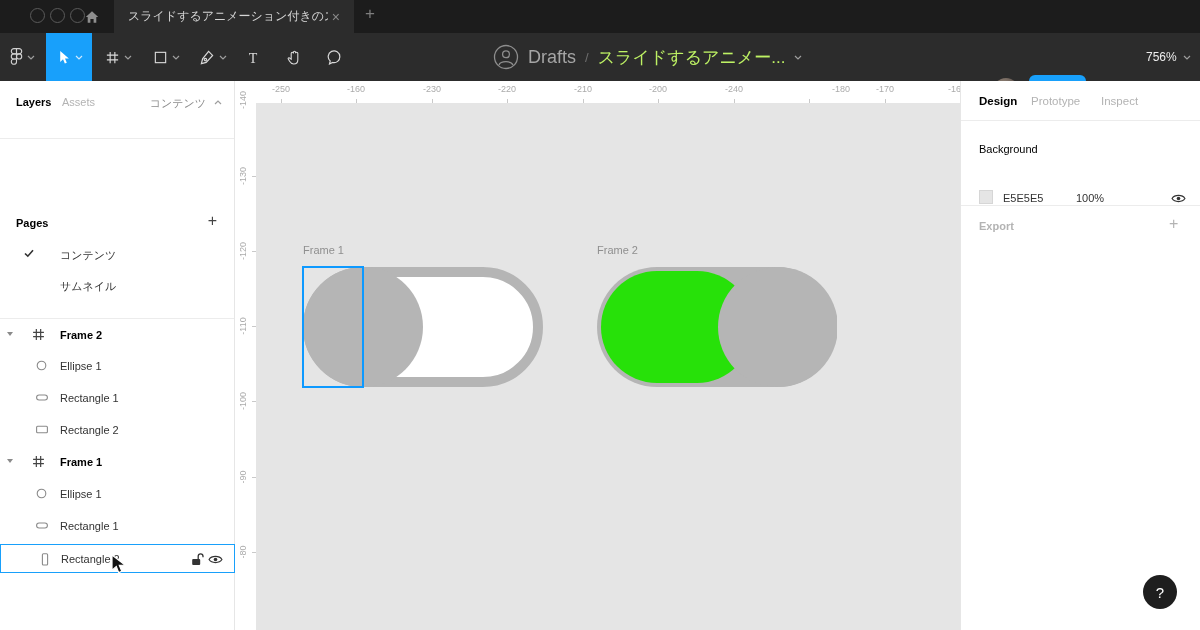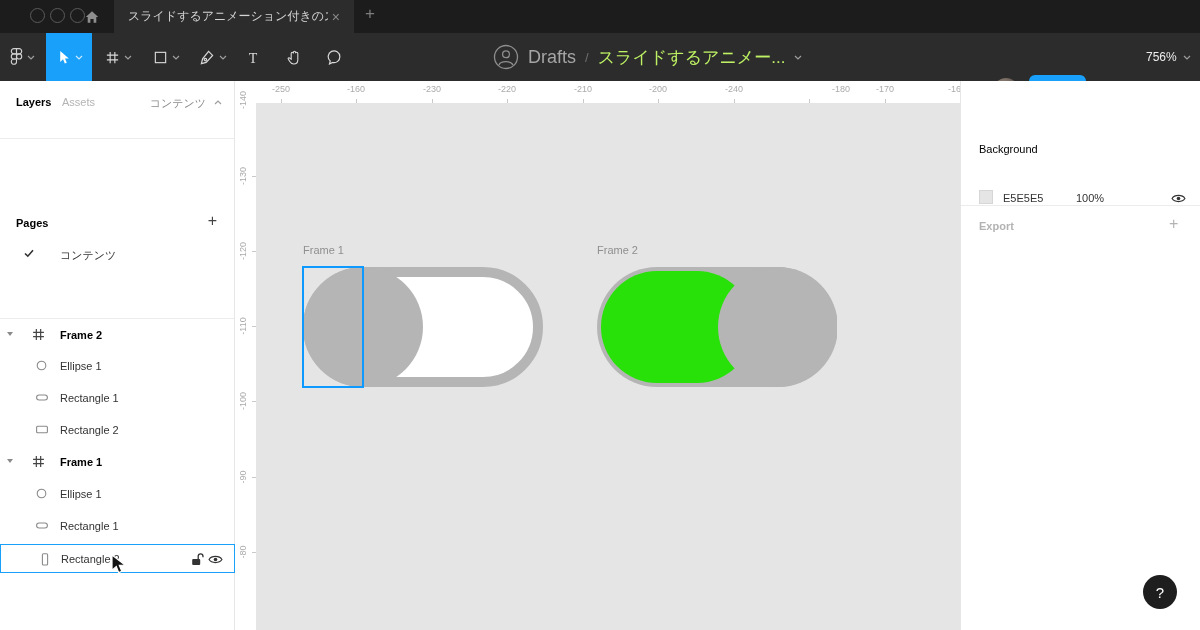--- a/index.html
+++ b/index.html
@@ -229,20 +229,23 @@
 
     <span class="lp-pageshdr">Pages</span>
     <span class="lp-add">+</span>
 
     <div class="prow" style="top:161px;">
       <svg class="pchk" width="10" height="9" viewBox="0 0 10 9">
           <path d="M1 4.5 L3.8 7.2 L9 1.2" fill="none" stroke="#333" stroke-width="1.6"></path>
         </svg>
       <span class="plbl">コンテンツ</span>
     </div>
+    <div class="prow" style="top:192px;">
+      <span class="plbl">サムネイル</span>
+    </div>
     <div class="lp-div2"></div>
 
     <div class="lrow" style="top:242px;">
       <span class="disc"></span>
       <svg class="fico" width="13" height="13" viewBox="0 0 12 12">
           <path d="M4 1 V11 M8 1 V11 M1 4 H11 M1 8 H11" stroke="#444" stroke-width="1.1" fill="none"></path>
         </svg>
       <span class="lbl bold">Frame 2</span>
     </div>
     <div class="lrow" style="top:273px;">
@@ -355,20 +358,25 @@
       <span class="rty" style="top:73px;"></span>
       <span class="rty" style="top:148px;"></span>
       <span class="rty" style="top:223px;"></span>
       <span class="rty" style="top:298px;"></span>
       <span class="rty" style="top:374px;"></span>
       <span class="rty" style="top:449px;"></span>
     </div>
   </div>
 
   <div class="rpanel">
+    <div class="rp-tabs">
+      <span class="rp-tab active" style="left:18px;">Design</span>
+      <span class="rp-tab idle" style="left:70px;">Prototype</span>
+      <span class="rp-tab idle" style="left:140px;">Inspect</span>
+    </div>
     <span class="rp-bghdr">Background</span>
     <div class="rp-colorrow">
       <span class="rp-swatch"></span>
       <span class="rp-hex">E5E5E5</span>
       <span class="rp-opacity">100%</span>
       <svg class="rp-eye" width="15" height="11" viewBox="0 0 14 10">
         <path d="M1 5 C3.4 1.2 10.6 1.2 13 5 C10.6 8.8 3.4 8.8 1 5 Z" fill="none" stroke="#333" stroke-width="1.1"></path>
         <circle cx="7" cy="5" r="1.7" fill="#333"></circle>
       </svg>
     </div>

